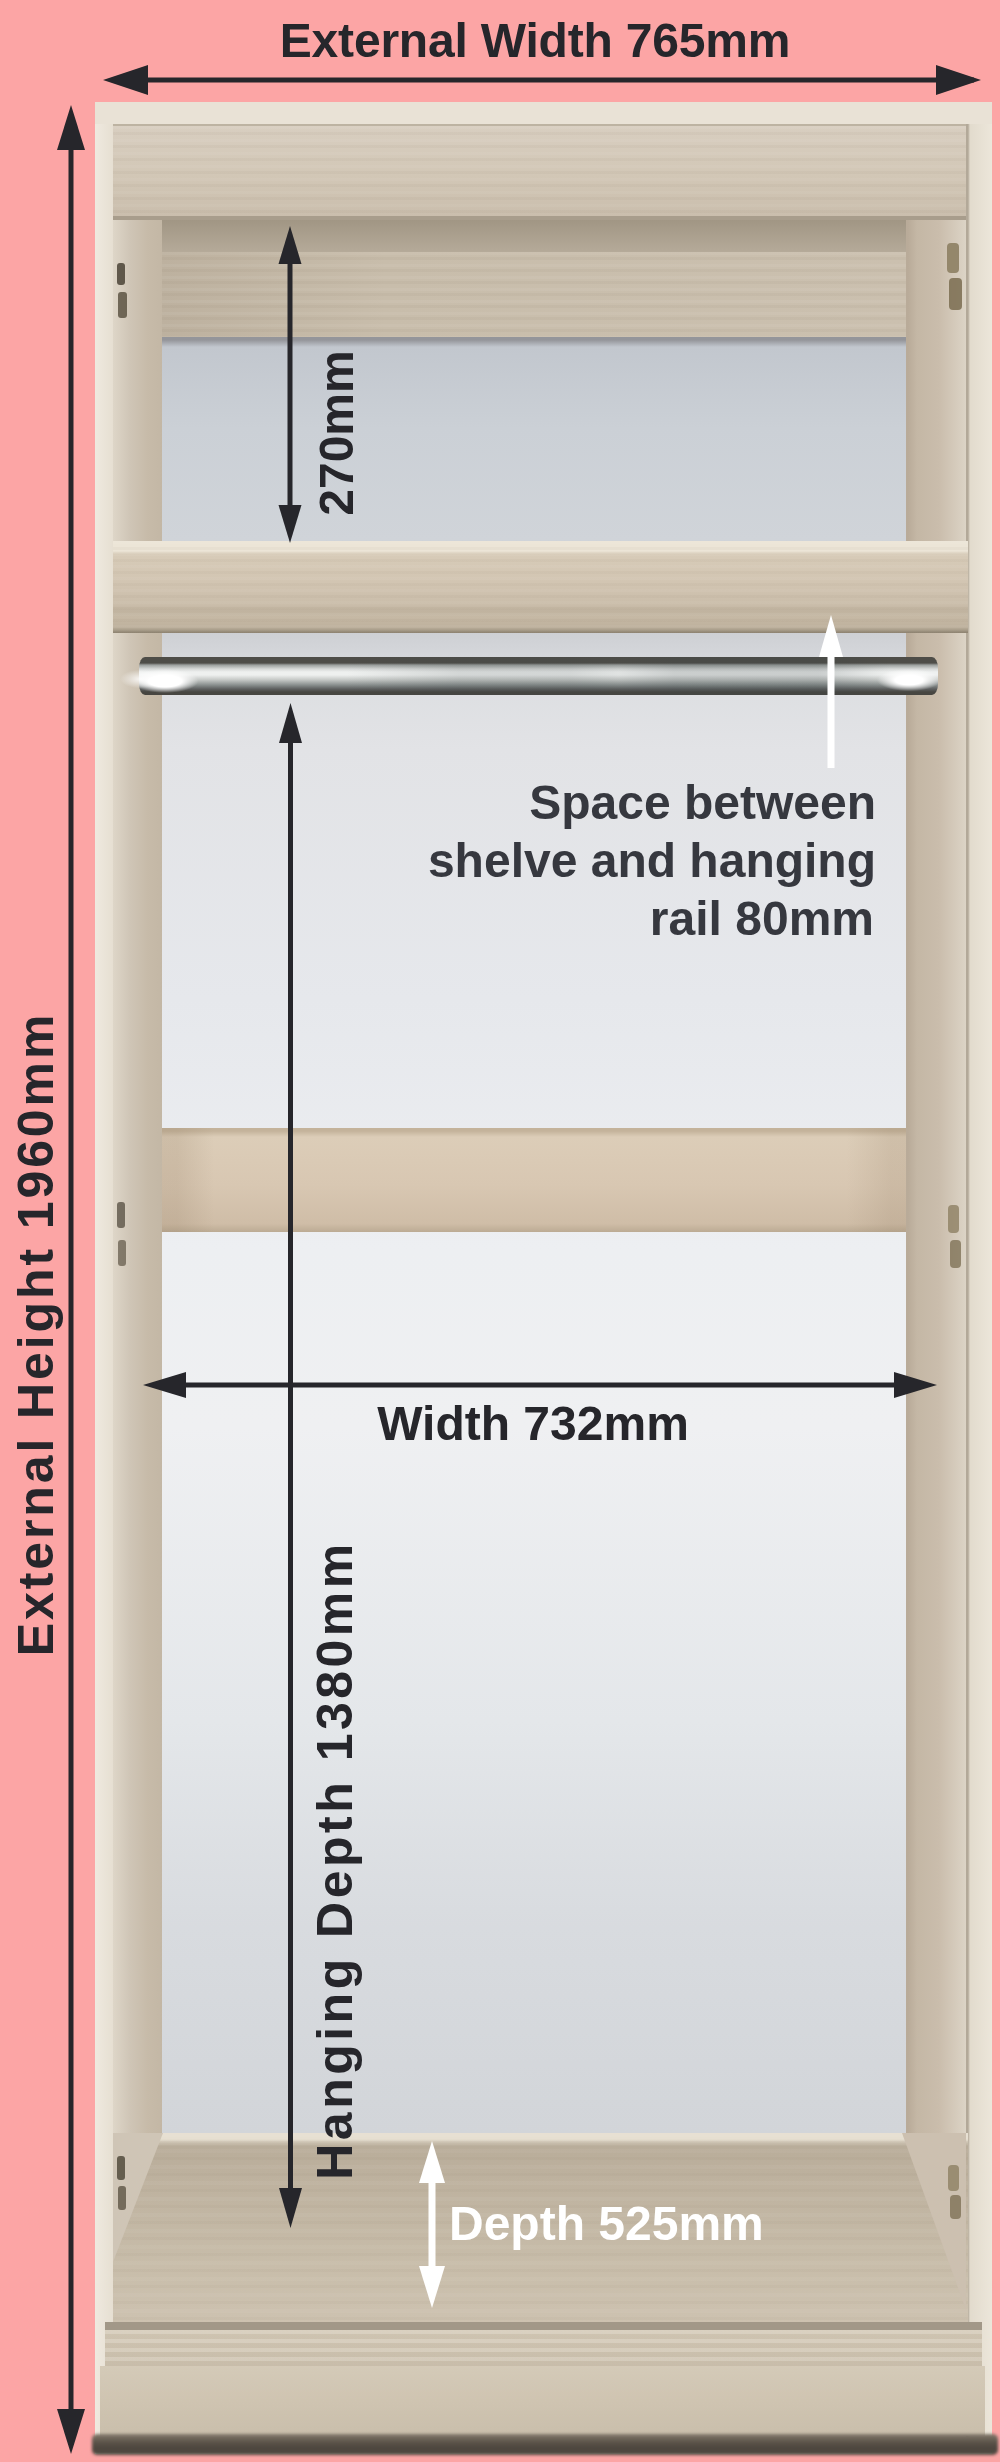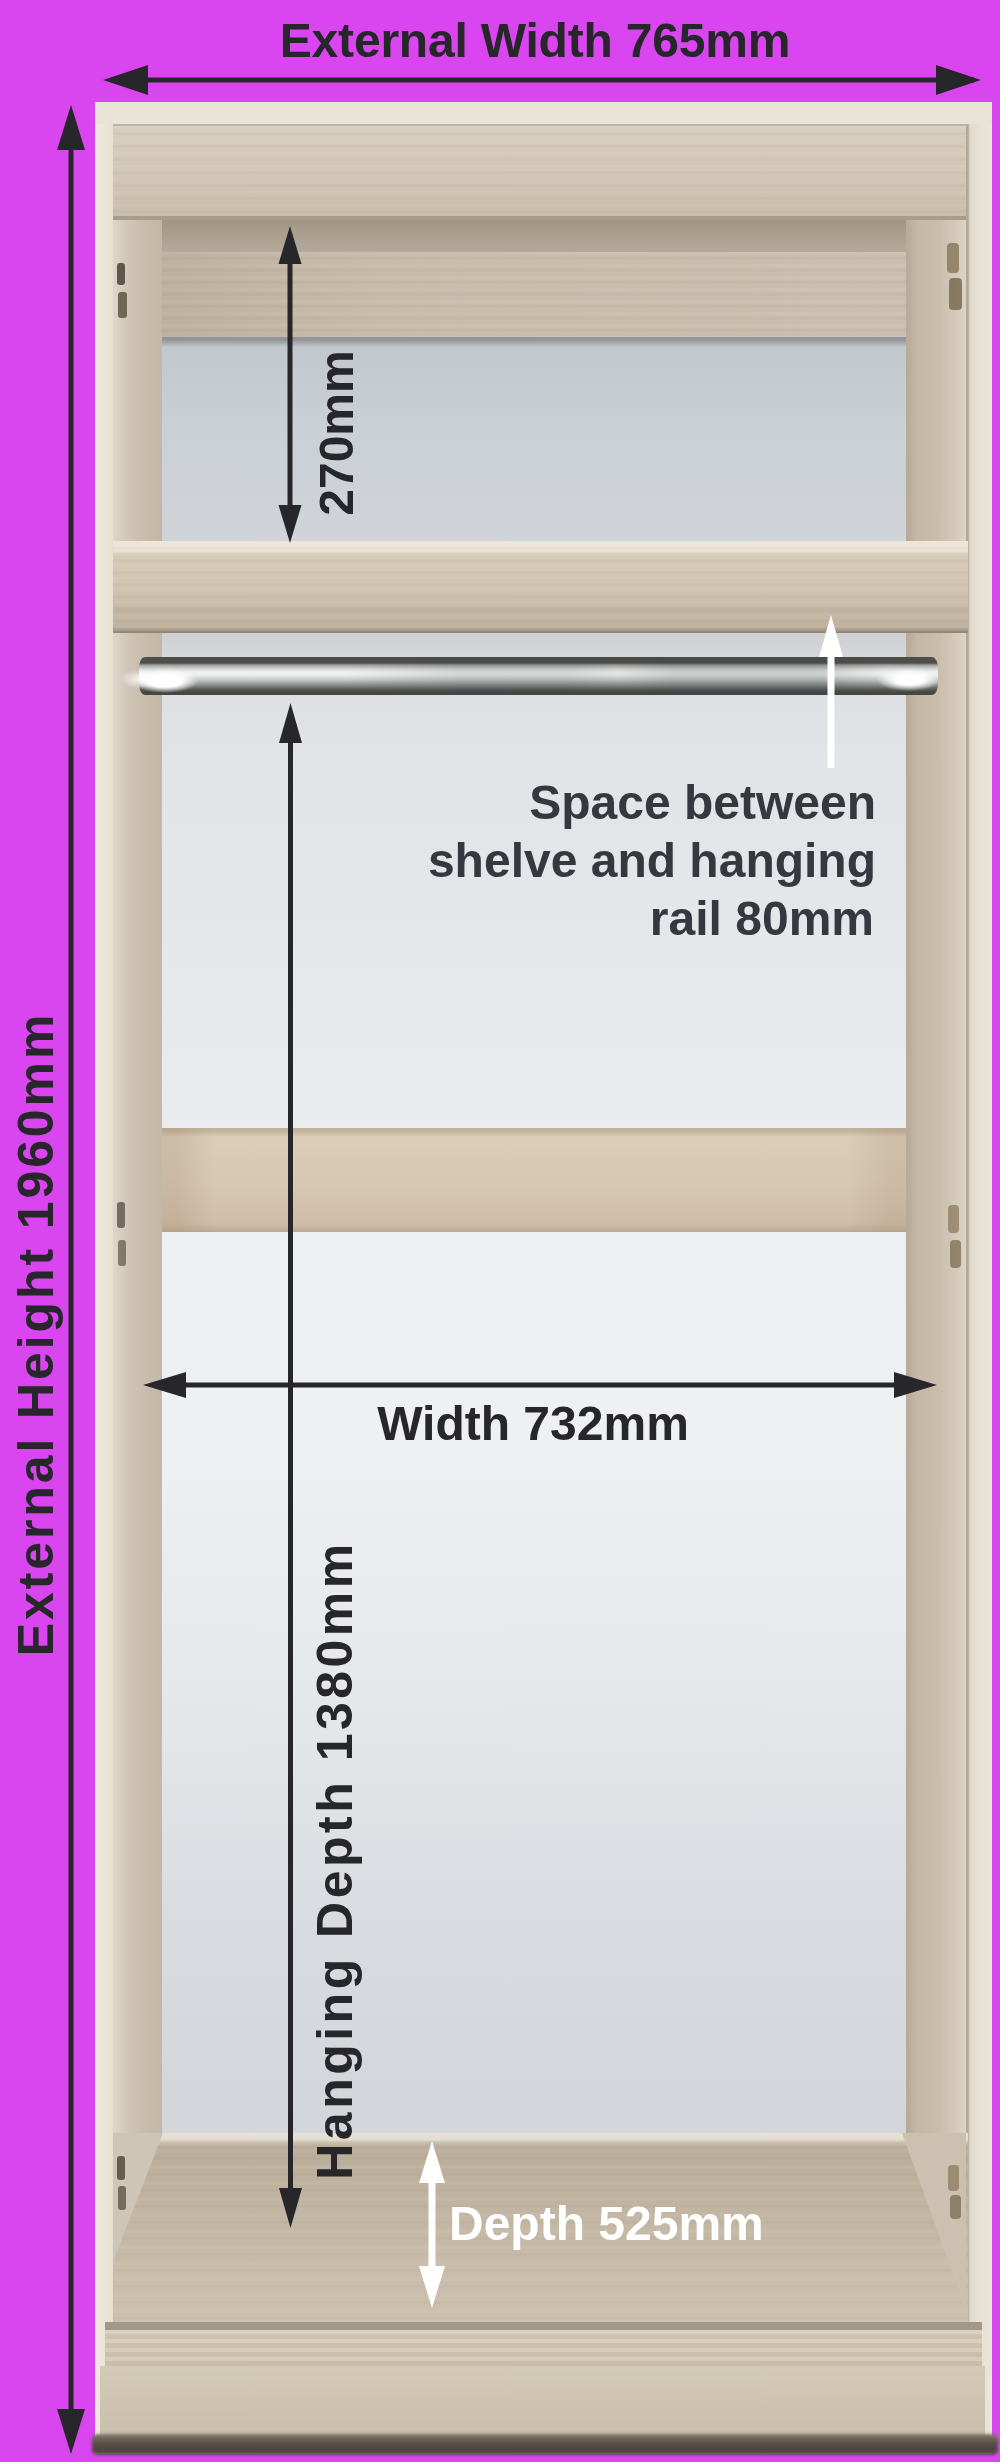--- a/index.html
+++ b/index.html
@@ -1,17 +1,17 @@
 <!DOCTYPE html>
 <html><head>
 <meta charset="utf-8">
 <style>
   html,body{margin:0;padding:0;background:#ffffff;}
   body{width:1000px;height:2462px;font-family:"Liberation Sans",sans-serif;}
-  #scene{position:relative;width:1000px;height:2462px;overflow:hidden;background:#d946ef;}
+  #scene{position:relative;width:1000px;height:2462px;overflow:hidden;background:#fca5a5;}
   #scene div{position:absolute;}
   svg{position:absolute;left:0;top:0;}
 </style>
 </head>
 <body>
 <div id="scene">
 
   <div style="left:95px;top:102px;width:897px;height:2352px;background:#e8e1d4;"></div>
 
   <div style="left:95px;top:102px;width:897px;height:22px;background:#e9e2d6;border-bottom:2px solid #bdb3a2;"></div>

